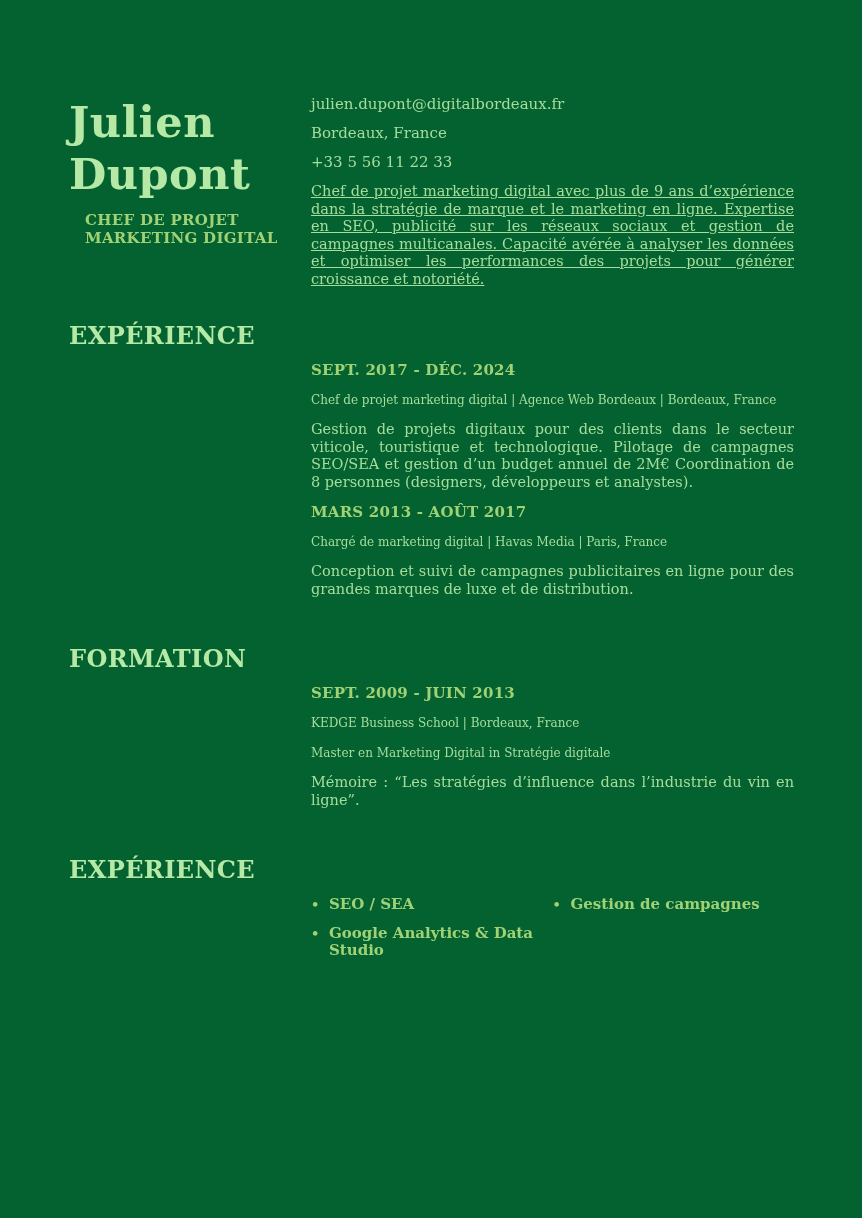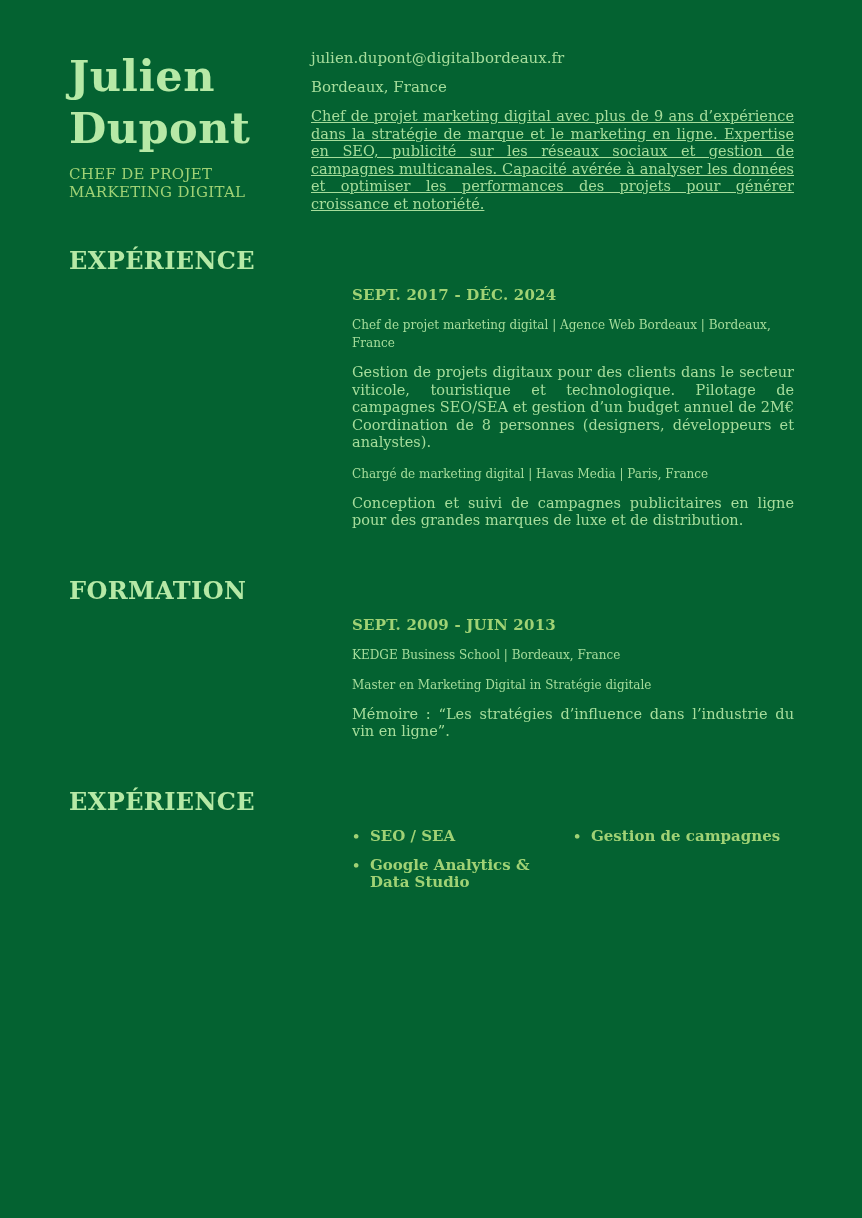--- a/index.html
+++ b/index.html
@@ -12,42 +12,43 @@
   html,body{width:862px;}
   body{
     background:var(--bg);
     width:862px;
     height:1218px;
     font-family:"DejaVu Serif","Liberation Serif",serif;
     color:var(--mint);
     overflow:hidden;
   }
   .page{
-    padding:50px 68px 0 69px;
+    padding:96px 68px 0 69px;
   }
   .row{
     display:grid;
     grid-template-columns:242px 483px;
   }
   .section-row{margin-top:37px;}
   
   .name{
     color:var(--mint-bright);
     font-size:43px;
     line-height:52px;
     font-weight:800;
     letter-spacing:0.5px;
   }
   .subtitle{
     margin-top:11px;
     color:var(--accent);
     font-size:15px;
     line-height:18px;
-    font-weight:400;
+    font-weight:700;
     letter-spacing:0.3px;
+    margin-left:16px;
   }
   .contact-line{
     font-size:15px;
     line-height:16px;
     margin-bottom:13px;
     font-weight:500;
   }
   .body-text{
     font-size:14.5px;
     line-height:17.5px;
@@ -58,21 +59,20 @@
   
   .section-heading{
     color:var(--mint-bright);
     font-size:24px;
     line-height:21px;
     font-weight:800;
     letter-spacing:0.4px;
   }
   .section-content{
     margin-top:37px;
-    margin-left:41px;
   }
   .dates{
     color:var(--accent);
     font-size:15px;
     line-height:16px;
     font-weight:700;
     letter-spacing:0.2px;
     margin-bottom:13px;
   }
   .role-line{
@@ -111,35 +111,37 @@
 <main class="page">
 
   <section class="row">
     <div>
       <h1 class="name">Julien Dupont</h1>
       <div class="subtitle">CHEF DE PROJET MARKETING DIGITAL</div>
     </div>
     <div>
       <p class="contact-line">julien.dupont@digitalbordeaux.fr</p>
       <p class="contact-line">Bordeaux, France</p>
+      <p class="contact-line">+33 5 56 11 22 33</p>
       <p class="body-text summary">Chef de projet marketing digital avec plus de 9 ans d’expérience dans la stratégie de marque et le marketing en ligne. Expertise en SEO, publicité sur les réseaux sociaux et gestion de campagnes multicanales. Capacité avérée à analyser les données et optimiser les performances des projets pour générer croissance et notoriété.</p>
     </div>
   </section>
 
   <section class="row section-row">
     <div>
       <h2 class="section-heading">EXPÉRIENCE</h2>
     </div>
     <div class="section-content">
       <div class="entry">
         <div class="dates">SEPT. 2017 - DÉC. 2024</div>
         <p class="role-line">Chef de projet marketing digital | Agence Web Bordeaux | Bordeaux, France</p>
         <p class="body-text desc">Gestion de projets digitaux pour des clients dans le secteur viticole, touristique et technologique. Pilotage de campagnes SEO/SEA et gestion d’un budget annuel de 2M€ Coordination de 8 personnes (designers, développeurs et analystes).</p>
       </div>
       <div class="entry">
+        <div class="dates">MARS 2013 - AOÛT 2017</div>
         <p class="role-line">Chargé de marketing digital | Havas Media | Paris, France</p>
         <p class="body-text desc">Conception et suivi de campagnes publicitaires en ligne pour des grandes marques de luxe et de distribution.</p>
       </div>
     </div>
   </section>
 
   <section class="row section-row">
     <div>
       <h2 class="section-heading">FORMATION</h2>
     </div>

